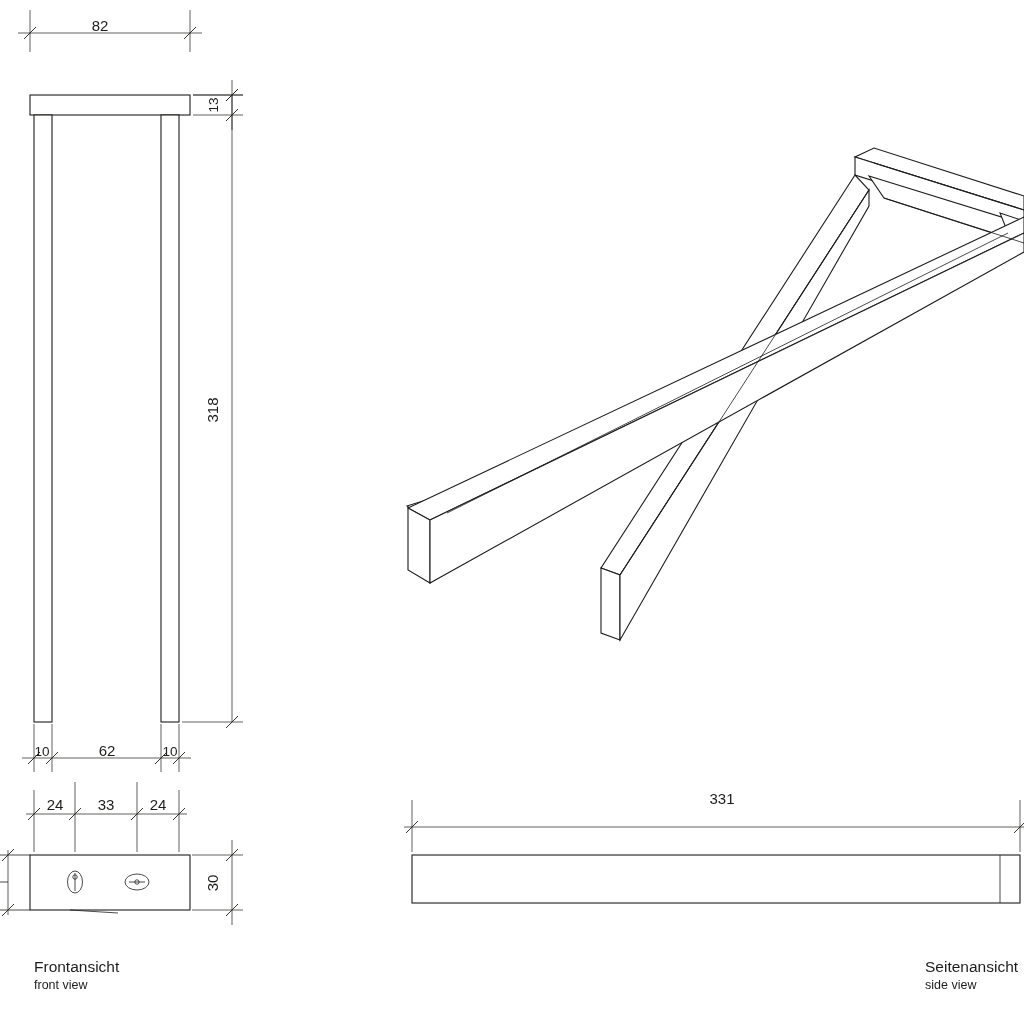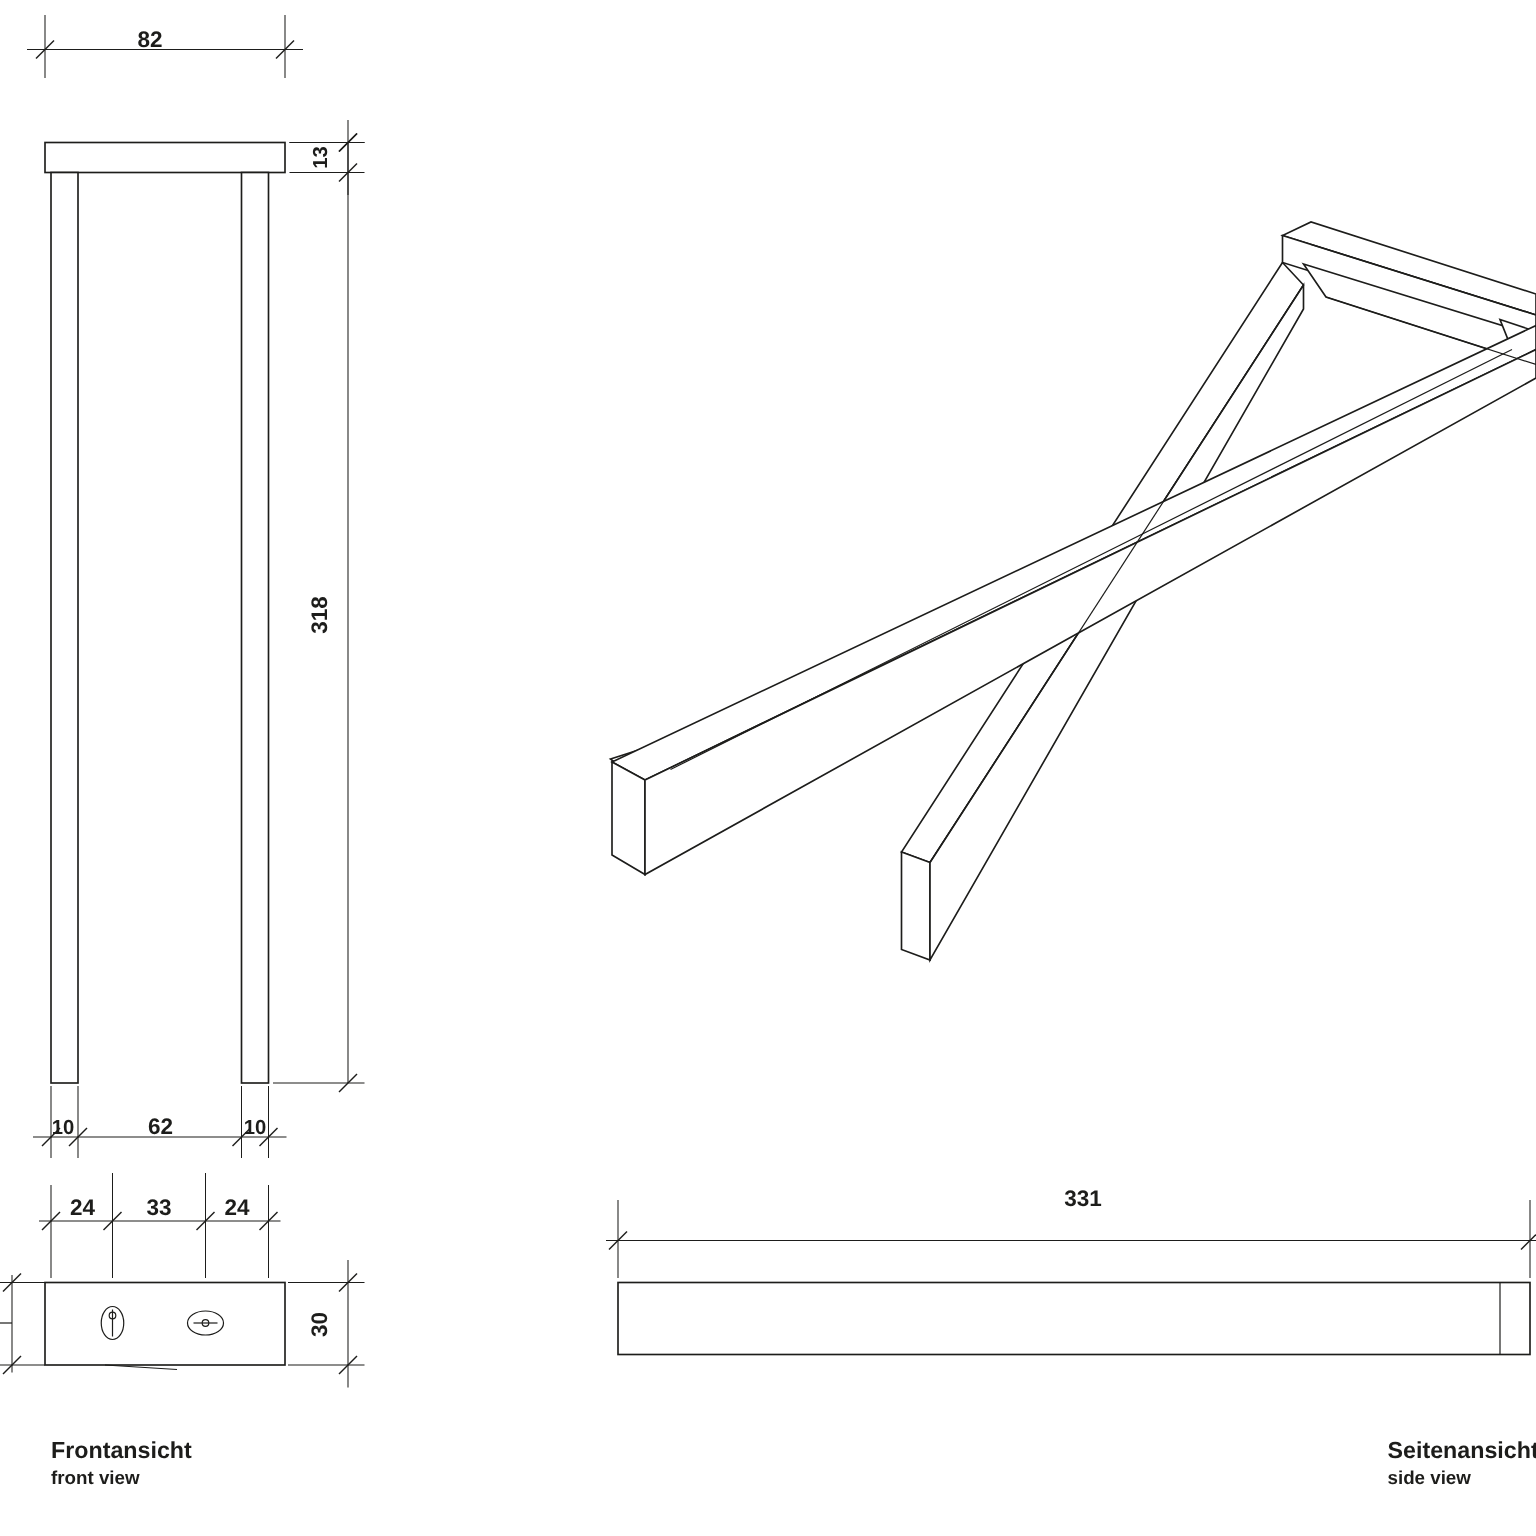--- a/index.html
+++ b/index.html
@@ -12,21 +12,20 @@
     height: 1024px;
     overflow: hidden;
     font-family: "Liberation Sans", sans-serif;
     color: #1a1a1a;
   }
   #sheet {
     position: relative;
     width: 848px;
     height: 1024px;
     background: #ffffff;
-    font-weight: bold;
   }
   svg.drawing {
     position: absolute;
     top: 0;
     left: 0;
     width: 1024px;
     height: 1024px;
   }
   .ln-thin {
     stroke: #1d1d1b;

